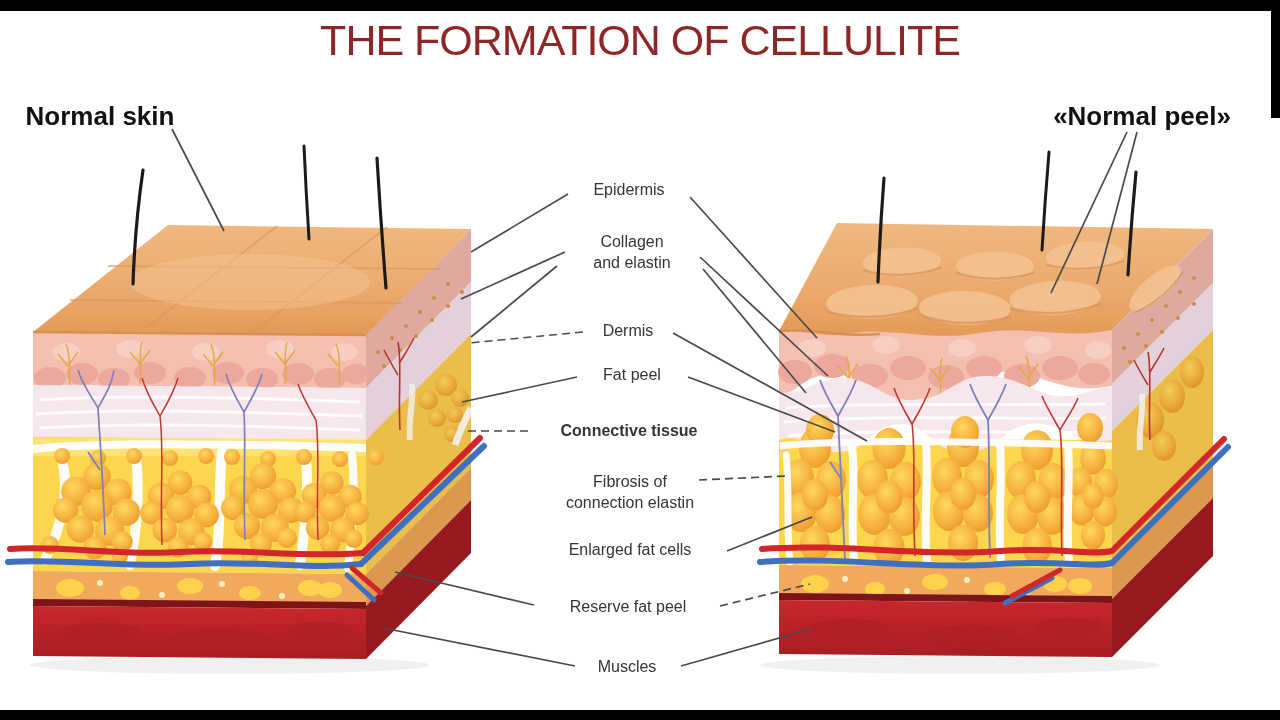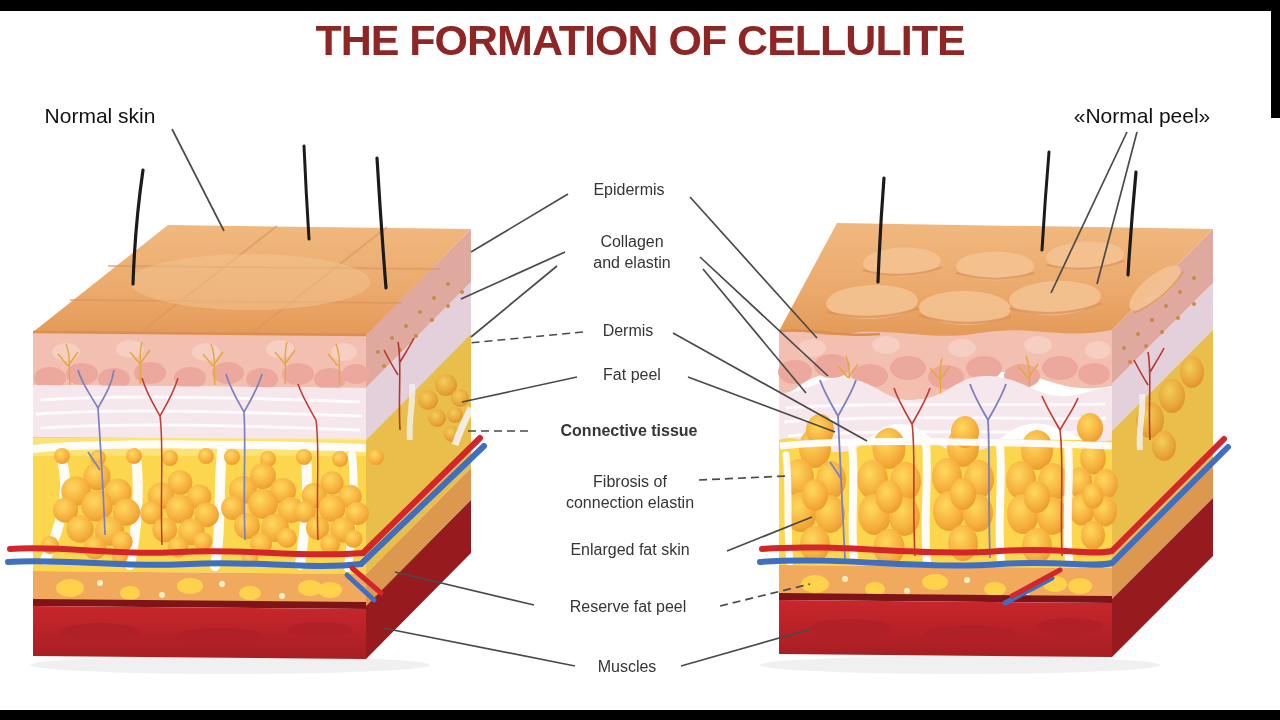--- a/index.html
+++ b/index.html
@@ -4,24 +4,24 @@
 <style>
   html,body{margin:0;padding:0;}
   body{width:1280px;height:720px;position:relative;background:#ffffff;overflow:hidden;
        font-family:"Liberation Sans",sans-serif;}
   .bar{position:absolute;background:#000;}
   #bar-top{left:0;top:0;width:1280px;height:11px;}
   #bar-bottom{left:0;top:710px;width:1280px;height:10px;}
   #bar-right{right:0;top:0;width:9px;height:118px;}
   #art{position:absolute;left:0;top:0;width:1280px;height:720px;}
   .title{position:absolute;left:0;top:16px;width:1280px;text-align:center;
-         font-size:43px;font-weight:bold;letter-spacing:-1px;color:#8e2626;}
+         font-size:43px;font-weight:normal;letter-spacing:-1px;color:#8e2626;}
   .lbl{position:absolute;transform:translate(-50%,-50%);font-size:16px;line-height:1.3;
        color:#353535;text-align:center;white-space:pre-line;}
-  .cap{position:absolute;transform:translate(-50%,-50%);font-size:21px;font-weight:normal;
+  .cap{position:absolute;transform:translate(-50%,-50%);font-size:26px;font-weight:bold;
        color:#111;white-space:pre;}
 </style>
 </head>
 <body>
 
 <svg id="art" viewBox="0 0 1280 720" xmlns="http://www.w3.org/2000/svg">
   <defs>
     <radialGradient id="fatGrad" cx="40%" cy="35%" r="75%">
       <stop offset="0%" stop-color="#ffd95e"></stop>
         <stop offset="60%" stop-color="#f6b13f"></stop>
@@ -415,19 +415,19 @@
 <div class="cap" style="left:1142px;top:116px;">«Normal peel»</div>
 
 <div class="lbl" style="left:629px;top:190px;">Epidermis</div>
 <div class="lbl" style="left:632px;top:253px;">Collagen
 and elastin</div>
 <div class="lbl" style="left:628px;top:331px;">Dermis</div>
 <div class="lbl" style="left:632px;top:375px;">Fat peel</div>
 <div class="lbl" style="left:629px;top:431px;font-weight:bold;">Connective tissue</div>
 <div class="lbl" style="left:630px;top:493px;">Fibrosis of
 connection elastin</div>
-<div class="lbl" style="left:630px;top:550px;">Enlarged fat skin</div>
+<div class="lbl" style="left:630px;top:550px;">Enlarged fat cells</div>
 <div class="lbl" style="left:628px;top:607px;">Reserve fat peel</div>
 <div class="lbl" style="left:627px;top:667px;">Muscles</div>
 
 <div class="bar" id="bar-top"></div>
 <div class="bar" id="bar-bottom"></div>
 <div class="bar" id="bar-right"></div>
 
 </body></html>

